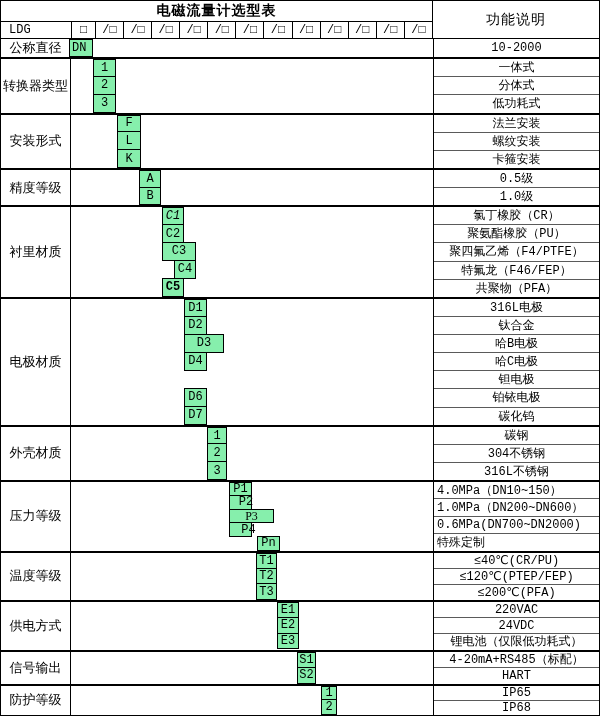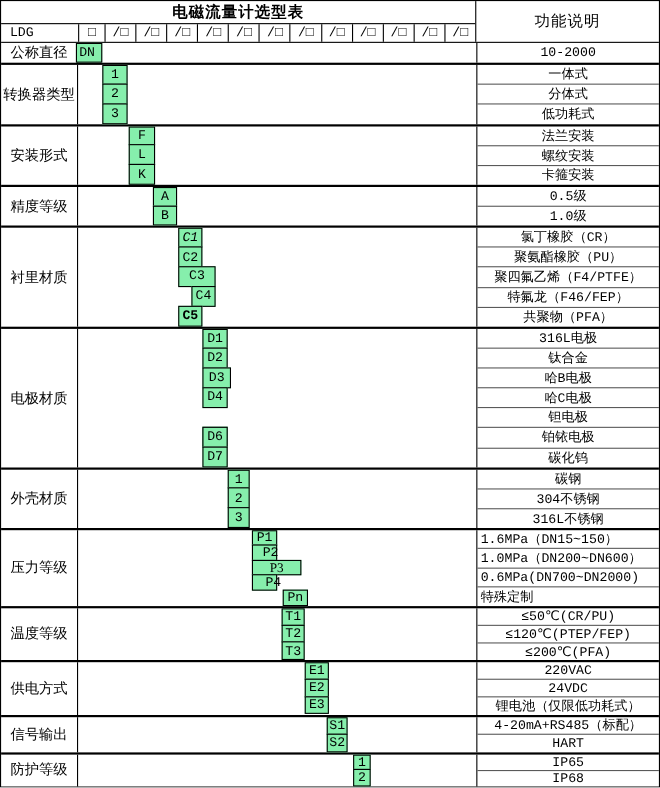--- a/index.html
+++ b/index.html
@@ -169,21 +169,21 @@
           <div class="func-cell">聚四氟乙烯（F4/PTFE）</div>
           <div class="func-cell">特氟龙（F46/FEP）</div>
           <div class="func-cell">共聚物（PFA）</div>
         </div>
       </div>
       <div class="group g5" style="flex-grow: 7;">
         <div class="label-cell">电极材质</div>
         <div class="mid">
           <div class="code-box" style="left: 113px; width: 23px; top: calc(0% + 0px); height: calc(14.2857% + 0px);">D1</div>
           <div class="code-box" style="left: 113px; width: 23px; top: calc(14.2857% - 1px); height: calc(14.2857% + 1px);">D2</div>
-          <div class="code-box" style="left: 113px; width: 26px; top: calc(28.5714% - 1px); height: calc(14.2857% + 1px);">D3</div>
+          <div class="code-box" style="left: 113px; width: 40px; top: calc(28.5714% - 1px); height: calc(14.2857% + 1px);">D3</div>
           <div class="code-box" style="left: 113px; width: 23px; top: calc(42.8571% - 1px); height: calc(14.2857% + 1px);">D4</div>
           <div class="code-box" style="left: 113px; width: 23px; top: calc(57.1429% - 1px); height: calc(14.2857% + 1px); margin-top: 18px;">D5</div>
           <div class="code-box" style="left: 113px; width: 23px; top: calc(71.4286% - 1px); height: calc(14.2857% + 1px);">D6</div>
           <div class="code-box" style="left: 113px; width: 23px; top: calc(85.7143% - 1px); height: calc(14.2857% + 1px);">D7</div>
         </div>
         <div class="func-col">
           <div class="func-cell">316L电极</div>
           <div class="func-cell">钛合金</div>
           <div class="func-cell">哈B电极</div>
           <div class="func-cell">哈C电极</div>
@@ -208,35 +208,35 @@
       <div class="group g7" style="flex-grow: 5;">
         <div class="label-cell">压力等级</div>
         <div class="mid">
           <div class="code-box" style="left: 158px; width: 23px; top: calc(0% + 0px); height: calc(20% + 0px);">P1</div>
           <div class="code-box" style="left: 158px; width: 23px; top: calc(20% - 1px); height: calc(20% + 1px); padding-left: 11px;">P2</div>
           <div class="code-box" style="left: 158px; width: 45px; top: calc(40% - 1px); height: calc(20% + 1px); font-family: Liberation Serif, serif;">P3</div>
           <div class="code-box" style="left: 158px; width: 23px; top: calc(60% - 1px); height: calc(20% + 1px); padding-left: 16px;">P4</div>
           <div class="code-box" style="left: 158px; width: 23px; top: calc(80% - 1px); height: calc(20% + 1px); margin-left: 28px;">Pn</div>
         </div>
         <div class="func-col">
-          <div class="func-cell">1.6MPa（DN15~150）</div>
+          <div class="func-cell">4.0MPa（DN10~150）</div>
           <div class="func-cell">1.0MPa（DN200~DN600）</div>
           <div class="func-cell">0.6MPa(DN700~DN2000)</div>
           <div class="func-cell">特殊定制</div>
         </div>
       </div>
       <div class="group g8" style="flex-grow: 3;">
         <div class="label-cell">温度等级</div>
         <div class="mid">
           <div class="code-box" style="left: 185px; width: 21px; top: calc(0% + 0px); height: calc(33.3333% + 0px);">T1</div>
           <div class="code-box" style="left: 185px; width: 21px; top: calc(33.3333% - 1px); height: calc(33.3333% + 1px);">T2</div>
           <div class="code-box" style="left: 185px; width: 21px; top: calc(66.6667% - 1px); height: calc(33.3333% + 1px);">T3</div>
         </div>
         <div class="func-col">
-          <div class="func-cell">≤50℃(CR/PU)</div>
+          <div class="func-cell">≤40℃(CR/PU)</div>
           <div class="func-cell">≤120℃(PTEP/FEP)</div>
           <div class="func-cell">≤200℃(PFA)</div>
         </div>
       </div>
       <div class="group g9" style="flex-grow: 3;">
         <div class="label-cell">供电方式</div>
         <div class="mid">
           <div class="code-box" style="left: 206px; width: 22px; top: calc(0% + 0px); height: calc(33.3333% + 0px);">E1</div>
           <div class="code-box" style="left: 206px; width: 22px; top: calc(33.3333% - 1px); height: calc(33.3333% + 1px);">E2</div>
           <div class="code-box" style="left: 206px; width: 22px; top: calc(66.6667% - 1px); height: calc(33.3333% + 1px);">E3</div>

